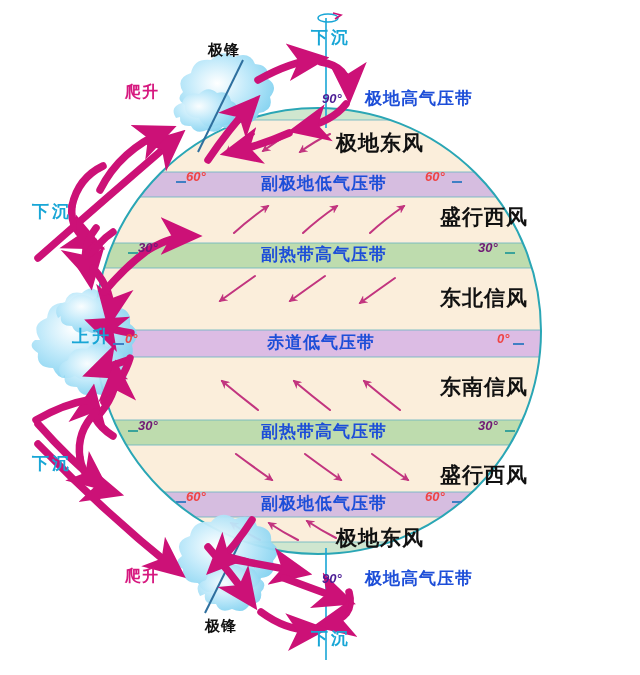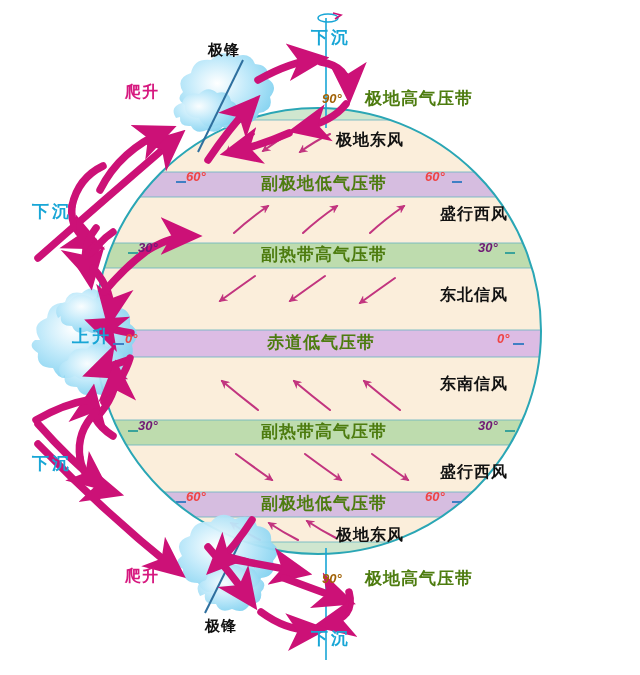--- a/index.html
+++ b/index.html
@@ -1,26 +1,26 @@
 <!DOCTYPE html>
 <html><head>
 <meta charset="utf-8">
 <style>
   html,body{margin:0;padding:0;background:#ffffff;}
   body{width:640px;height:675px;overflow:hidden;
        font-family:"Liberation Sans","DejaVu Sans",sans-serif;}
   #stage{position:relative;width:640px;height:675px;background:#fff;}
   svg#fig{position:absolute;left:0;top:0;width:640px;height:675px;}
   .lbl{position:absolute;white-space:nowrap;line-height:1;}
-  .band-name{font-size:17px;color:#4d7c0f;font-weight:700;
+  .band-name{font-size:17px;color:#1d4ed8;font-weight:700;
              letter-spacing:1px;padding-left:13px;}
-  .wind-name{font-size:16px;color:#111;font-weight:700;letter-spacing:1px;}
+  .wind-name{font-size:21px;color:#111;font-weight:700;letter-spacing:1px;}
   .deg{font-size:13px;color:#ef4444;font-weight:700;font-style:italic;}
   .deg.g{color:#701a75;}
-  .deg.n{color:#a16207;}
+  .deg.n{color:#4c1d95;}
   .cyan{font-size:17px;color:#18a6d6;font-weight:700;letter-spacing:3px;}
   .mag{font-size:16px;color:#d6187f;font-weight:700;letter-spacing:1px;}
   .blk{font-size:15px;color:#111;font-weight:700;letter-spacing:1px;}
 </style>
 </head>
 <body>
 
 <div id="stage">
 
 <svg id="fig" viewBox="0 0 640 675">

